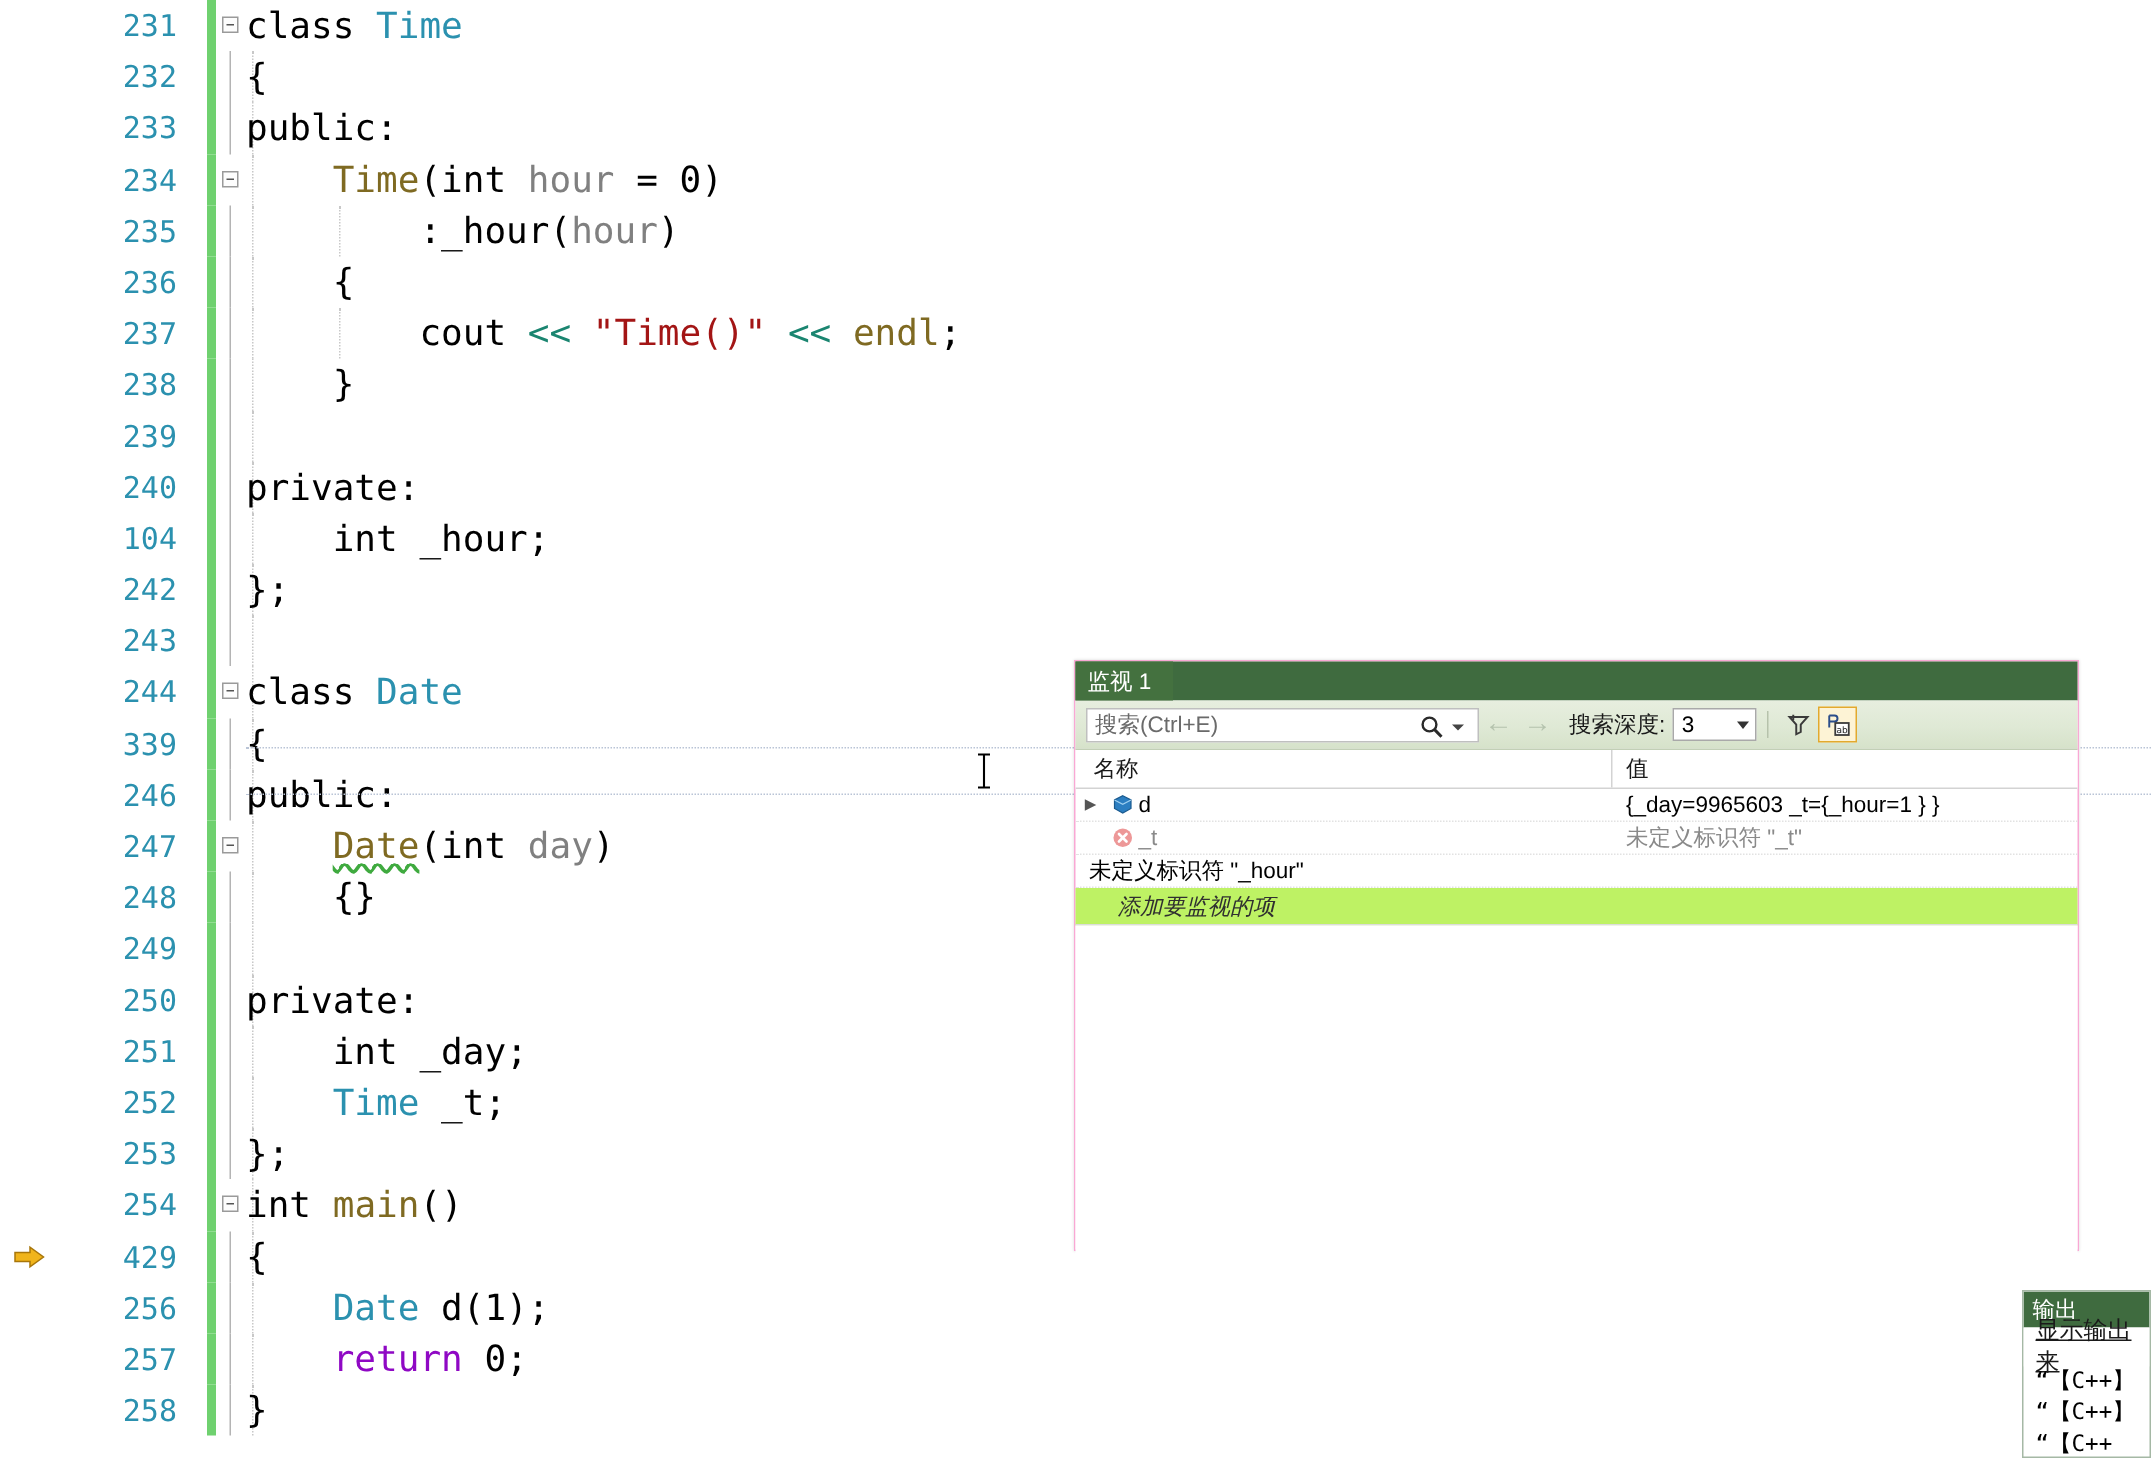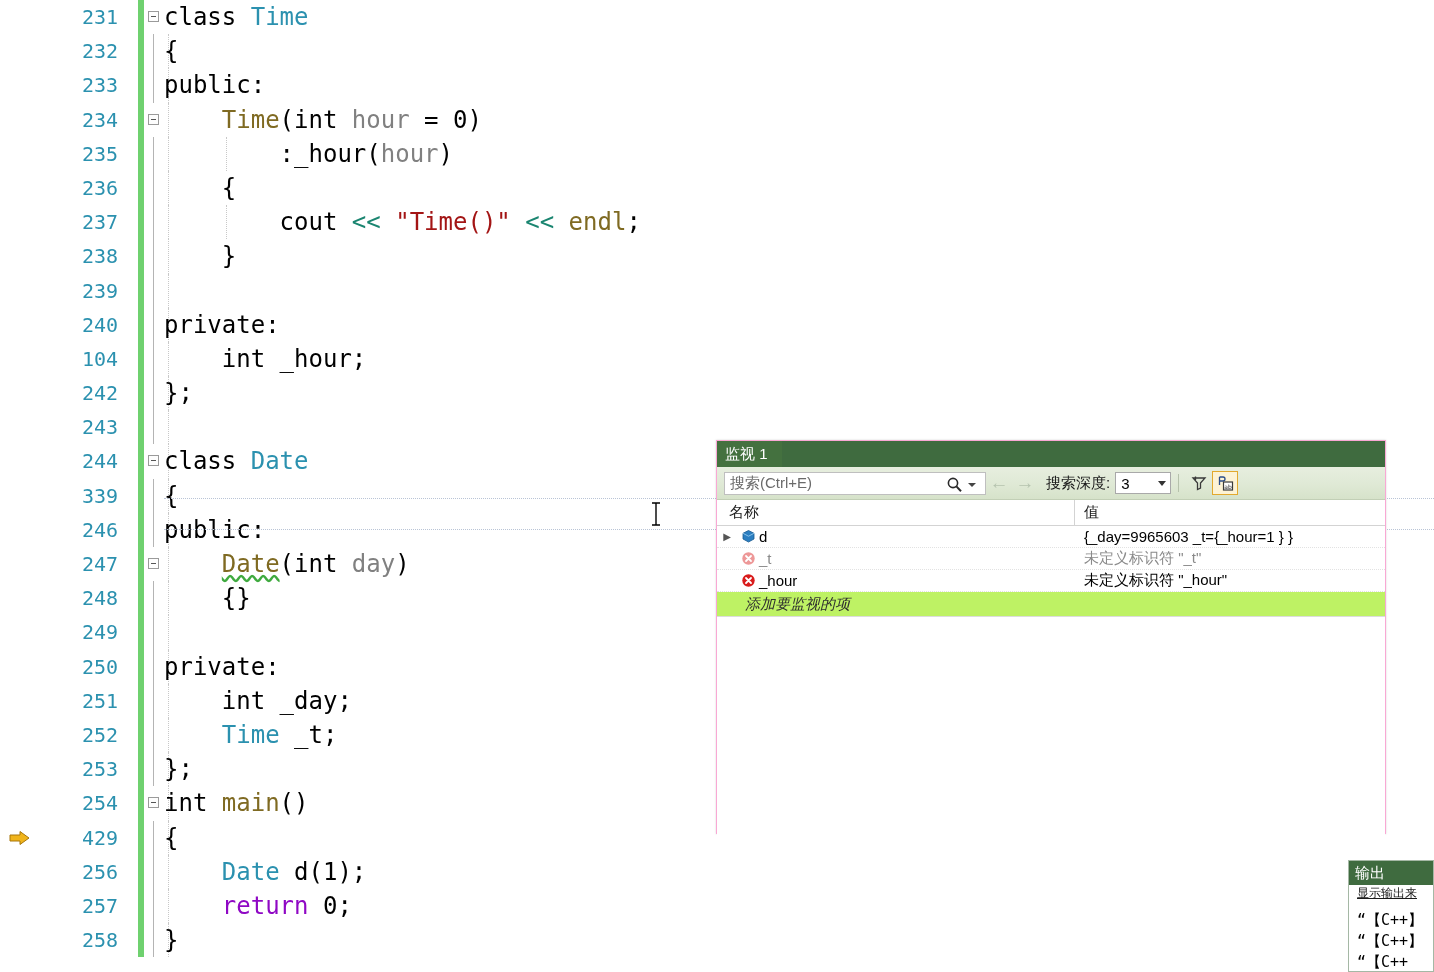--- a/index.html
+++ b/index.html
@@ -181,22 +181,22 @@
   #output{
     position:absolute;left:1348px;top:860px;width:86px;height:112px;
     background:#ffffff;border:1px solid #a5b8a5;box-sizing:border-box;
     overflow:hidden;
   }
   #output .o-title{
     height:24px;background:#3f6b3f;color:#fff;font-size:15px;
     display:flex;align-items:center;padding-left:6px;
   }
   #output .o-sub{
-    height:26px;display:flex;align-items:flex-start;padding-left:8px;
-    font-size:12px;color:#1a1a1a;background:#ffffff;
+    height:26px;display:flex;align-items:center;padding-left:8px;
+    font-size:16px;color:#1a1a1a;background:#ffffff;
   }
   #output .o-sub u{text-decoration:underline;}
   #output .o-line{
     height:21px;font-size:15px;color:#000;padding-left:8px;white-space:nowrap;
     font-family:"DejaVu Sans Mono","Liberation Mono",monospace;
   }
 </style>
 </head>
 <body>
 
@@ -314,30 +314,20 @@
             <svg width="15" height="15" viewBox="0 0 15 15" style="opacity:0.45">
               <circle cx="7.5" cy="7.5" r="6.2" fill="#d91c1c"></circle>
               <path d="M5 5 L10 10 M10 5 L5 10" stroke="#fff" stroke-width="1.8" stroke-linecap="round"></path>
             </svg>
           </div>
           <span class="txt">_t</span>
         </div>
         <div class="val">未定义标识符 "_t"</div>
       </div>
       <div class="w-row">
-        <div class="name">
-          <div class="expander"></div>
-          <div class="ico">
-            <svg width="15" height="15" viewBox="0 0 15 15" style="opacity:1">
-              <circle cx="7.5" cy="7.5" r="6.2" fill="#d91c1c"></circle>
-              <path d="M5 5 L10 10 M10 5 L5 10" stroke="#fff" stroke-width="1.8" stroke-linecap="round"></path>
-            </svg>
-          </div>
-          <span class="txt">_hour</span>
-        </div>
         <div class="val">未定义标识符 "_hour"</div>
       </div>
     </div>
 
   <div class="w-addrow">
     <span class="t">添加要监视的项</span>
   </div>
 
   <div class="w-body"></div>
 </div>

